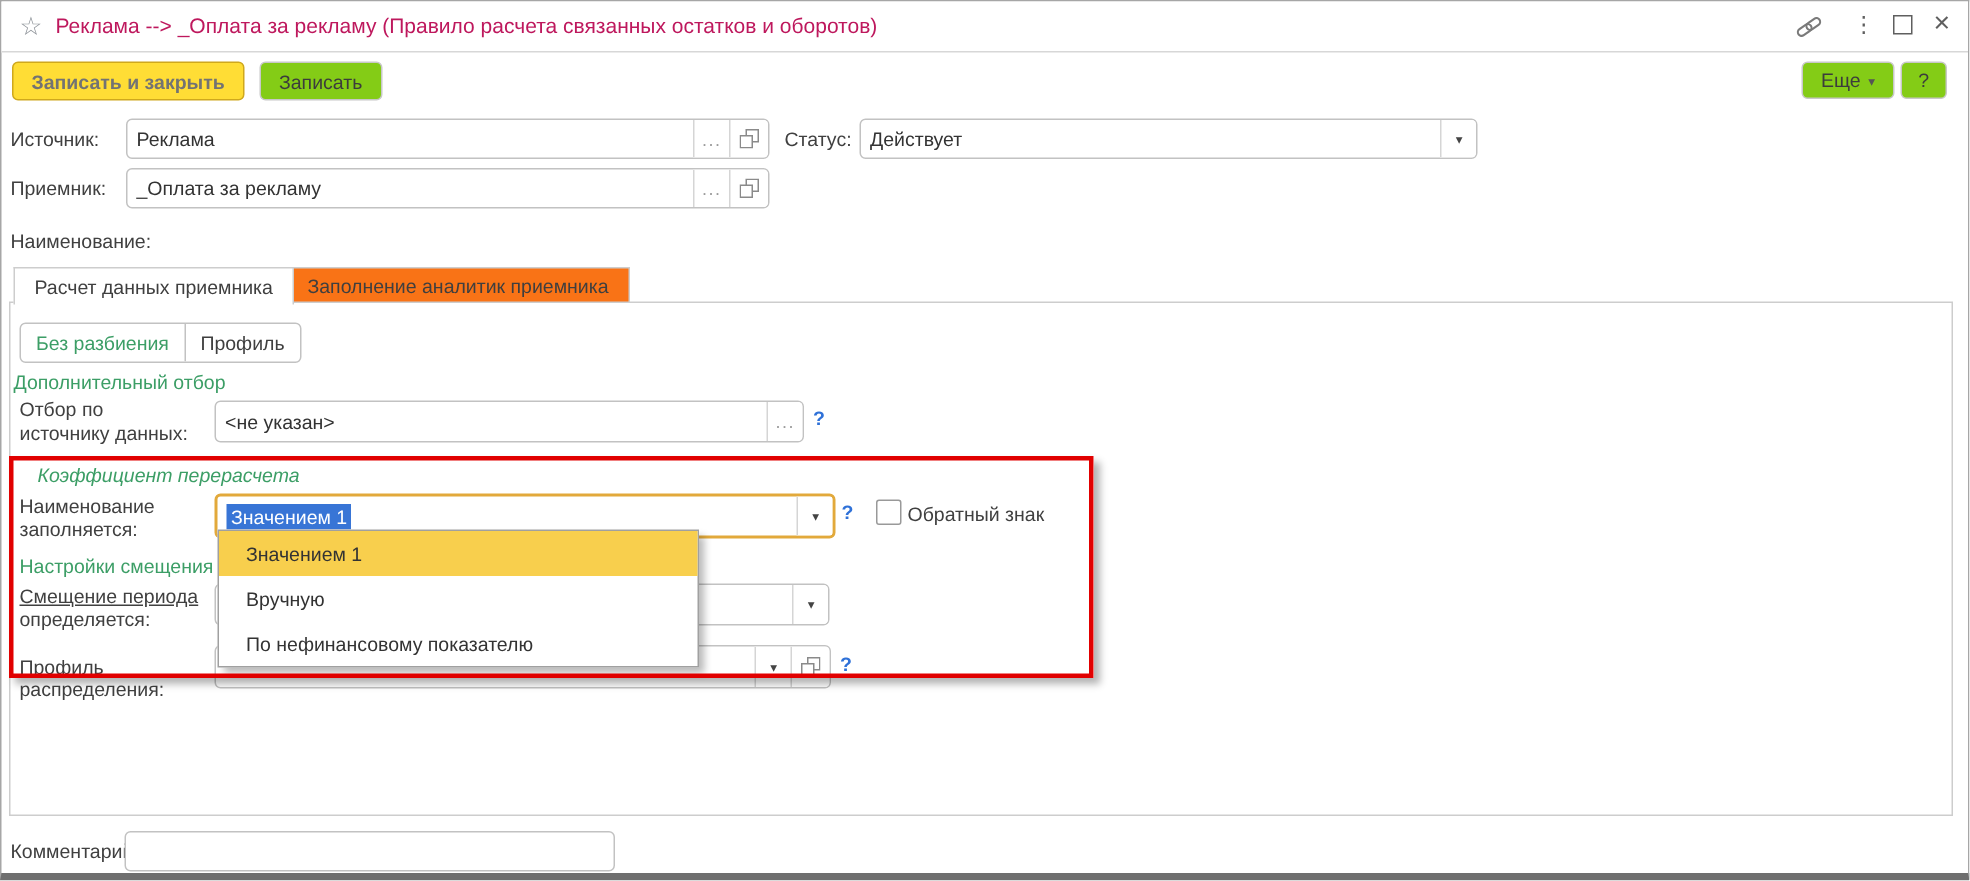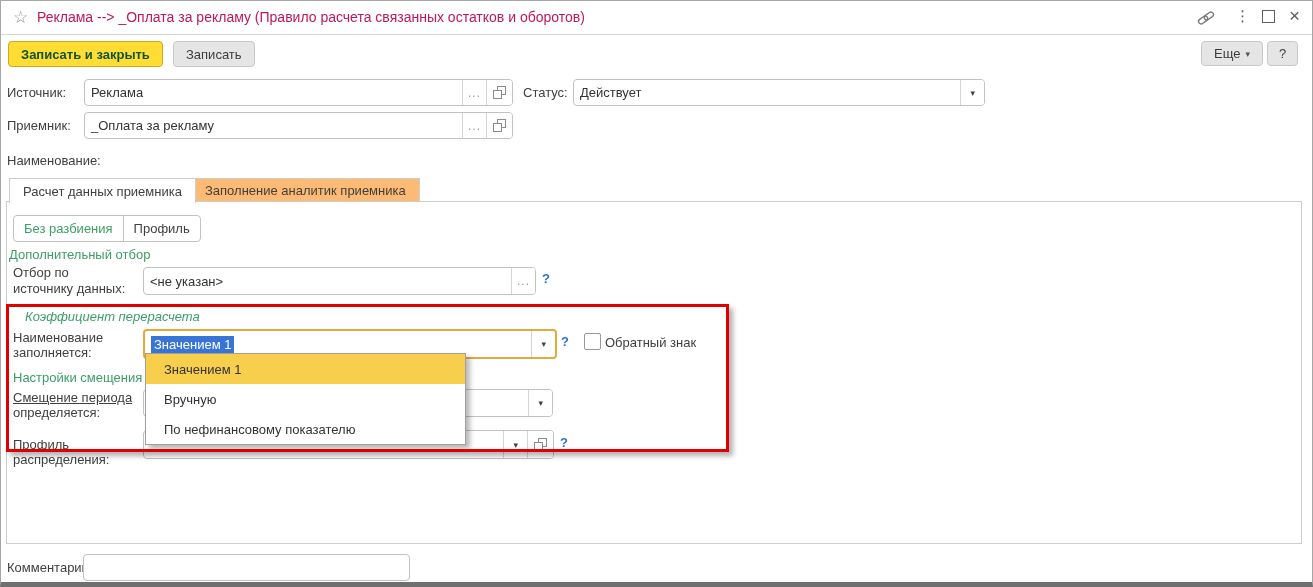--- a/index.html
+++ b/index.html
@@ -6,41 +6,41 @@
   body{width:1313px;height:587px;position:relative;font-family:"Liberation Sans",sans-serif;font-size:13px;color:#3f3f3f;overflow:hidden;}
   .abs{position:absolute;box-sizing:border-box;}
   .win{position:absolute;inset:0;border:1px solid #a6a6a6;border-bottom:5px solid #6f6f6f;background:#fff;box-sizing:border-box;}
   
   .titlebar{position:absolute;left:0;top:0;right:0;height:33px;border-bottom:1px solid #d7d7d7;background:#fff;}
   .star{position:absolute;left:12px;top:6px;font-size:17px;color:#8e9399;cursor:pointer;}
   .wtitle{position:absolute;left:36px;top:8px;font-size:14px;color:#be185d;white-space:nowrap;}
   .tb-ico{position:absolute;top:7px;color:#5f5f5f;cursor:pointer;}
   .maxbox{width:11px;height:11px;border:1.5px solid #5f5f5f;display:inline-block;}
   
-  .btn{position:absolute;height:26px;border:1px solid #c8c8c8;border-radius:4px;background:#e5e5e5;color:#3c3c3c;font-size:13px;display:flex;align-items:center;justify-content:center;padding:0 12px;cursor:pointer;white-space:nowrap;}
-  .btn.primary{background:#ffdd35;border-color:#cfa81c;font-weight:bold;color:#14532d;}
+  .btn{position:absolute;height:26px;border:1px solid #c8c8c8;border-radius:4px;background:#84cc16;color:#3c3c3c;font-size:13px;display:flex;align-items:center;justify-content:center;padding:0 12px;cursor:pointer;white-space:nowrap;}
+  .btn.primary{background:#ffdd35;border-color:#cfa81c;font-weight:bold;color:#737373;}
   .btn .drop{font-size:9px;margin-left:5px;color:#555;}
   
   .lbl{position:absolute;white-space:nowrap;color:#404040;}
   .green{color:#3c9e66;}
   .inputc{position:absolute;border:1px solid #c2c2c2;border-radius:4px;background:#fff;display:flex;align-items:stretch;overflow:hidden;}
   .inputc .main{flex:1;display:flex;align-items:center;padding:0 6px;white-space:nowrap;overflow:hidden;color:#333;}
   .inputc .seg{display:flex;align-items:center;justify-content:center;border-left:1px solid #d5d5d5;color:#9b9b9b;cursor:pointer;background:#fff;}
   .inputc .seg.dots{font-size:12px;letter-spacing:1px;padding:0 5px;}
   .inputc .seg.arr{color:#444;font-size:9px;padding:0 9px;}
   .inputc .seg.open{padding:0 6px;}
   .placeholder{color:#a8a8a8;}
   .focused{border:2px solid #e2a93b;}
   .selchip{background:#3875d6;color:#fff;padding:1px 3px;}
   .qmark{position:absolute;color:#2f71d8;font-weight:bold;cursor:pointer;}
   .cb{position:absolute;width:15px;height:15px;border:1px solid #999;border-radius:2px;background:#fff;cursor:pointer;}
   
   .tab{position:absolute;height:24px;border:1px solid #cdcdcd;display:flex;align-items:center;padding:0 13px;white-space:nowrap;cursor:pointer;box-sizing:border-box;}
   .tab.active{background:#fff;border-bottom:none;height:25px;z-index:3;}
-  .tab.inactive{background:#fdba74;z-index:2;}
+  .tab.inactive{background:#f97316;z-index:2;}
   .panel{position:absolute;border:1px solid #cdcdcd;background:#fff;}
   
   .segmented{position:absolute;display:flex;height:25px;border:1px solid #c2c2c2;border-radius:4px;overflow:hidden;background:#fff;}
   .segmented .opt{display:flex;align-items:center;padding:0 10px;cursor:pointer;white-space:nowrap;}
   .segmented .opt + .opt{border-left:1px solid #c2c2c2;}
   .segmented .opt.on{color:#3c9e66;}
   
   .redrect{position:absolute;border:3px solid #e10000;background:none;box-shadow:4px 4px 5px rgba(0,0,0,0.3);z-index:20;pointer-events:none;}
   
   .ddlist{position:absolute;background:#fff;border:1px solid #a0a0a0;box-shadow:4px 4px 5px rgba(0,0,0,0.28);z-index:10;}

